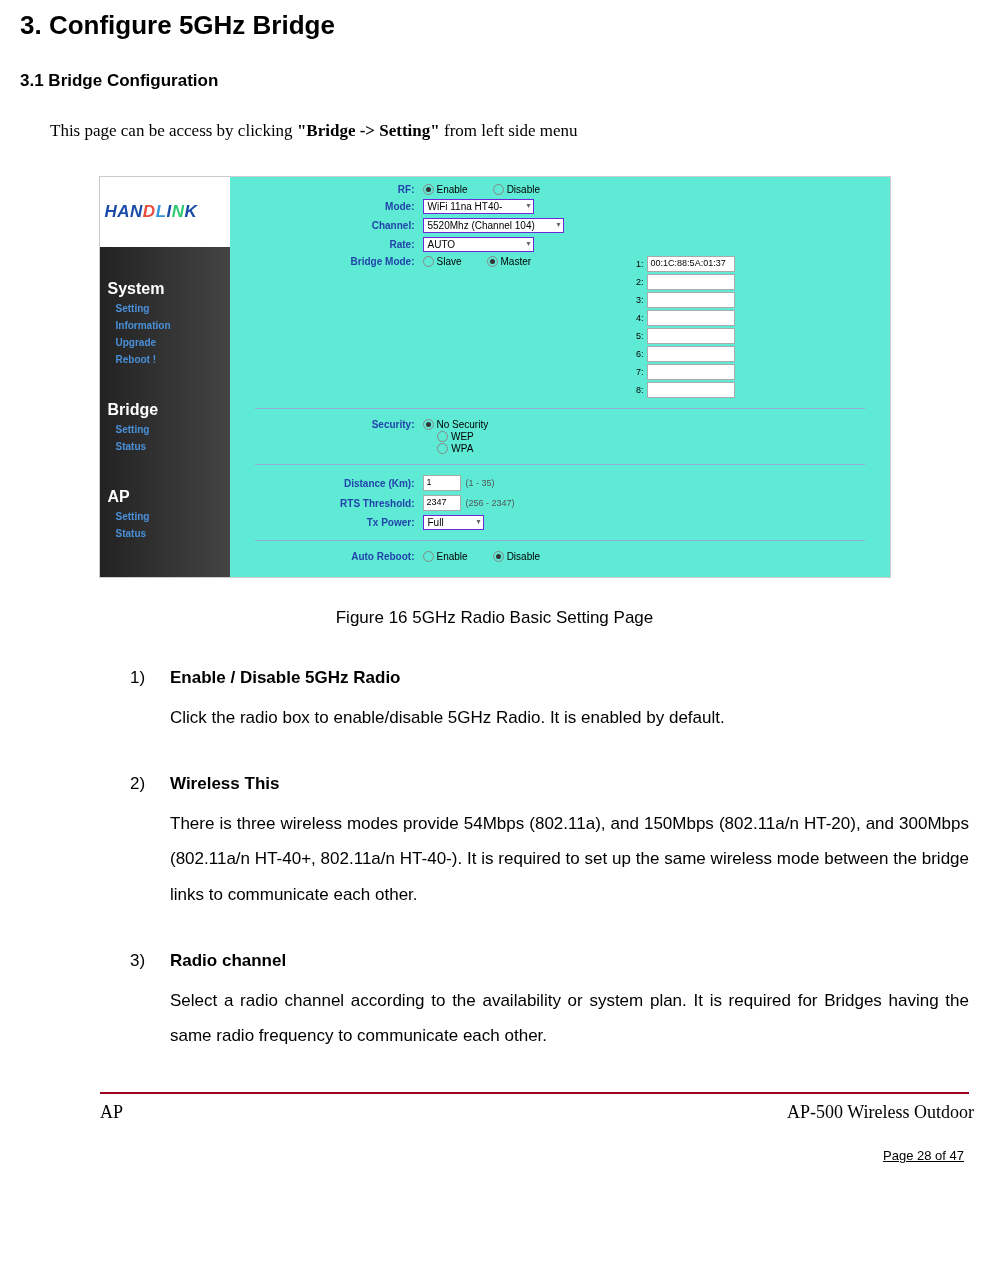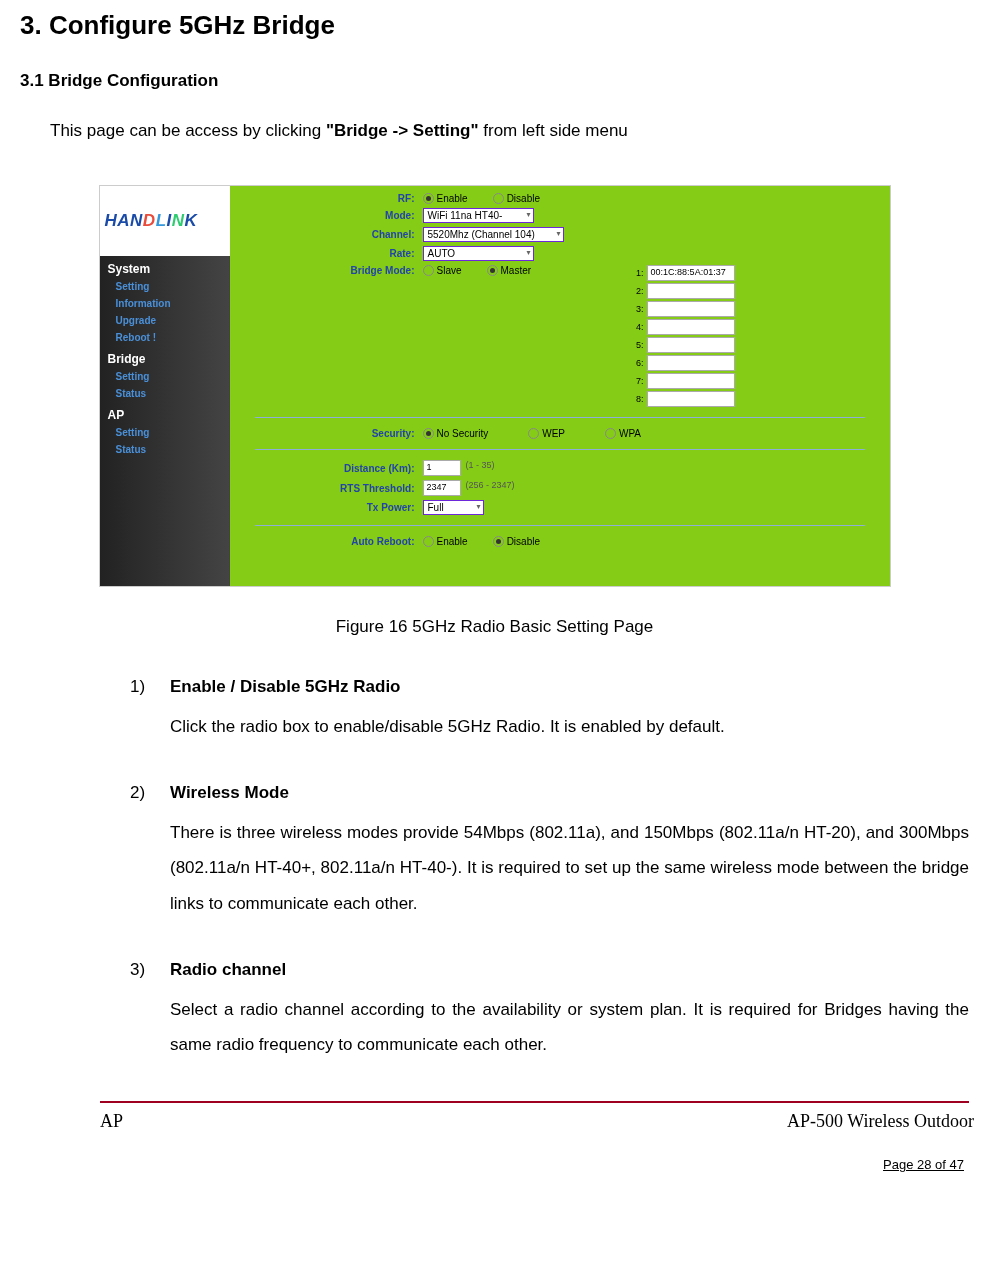--- a/index.html
+++ b/index.html
@@ -18,21 +18,22 @@
       font-weight: bold;
       margin: 10px 0 30px 0;
     }
     h2 {
       font-size: 17px;
       font-weight: bold;
       margin: 20px 0 30px 0;
     }
     .intro {
       font-size: 17px;
-      margin: 0 0 44px 30px;
+      margin: 0 0 35px 30px;
+      font-family: Liberation Serif, serif;
     }
     .intro strong {
       font-weight: bold;
     }
     .screenshot-wrapper {
       display: flex;
       justify-content: center;
       margin-bottom: 30px;
     }
     .screenshot {
@@ -55,50 +56,51 @@
       color: #1a4ba8;
       font-weight: bold;
       font-size: 17px;
       padding: 25px 5px;
       letter-spacing: 0.5px;
       font-style: italic;
     }
     .nav-section {
       color: white;
       font-weight: bold;
-      font-size: 12px;
+      font-size: 16px;
       padding: 6px 8px 2px 8px;
+      margin-top: 27px;
     }
     .nav-item {
       color: #4a90d9;
       font-weight: bold;
       font-size: 10px;
       padding: 3px 8px 3px 16px;
     }
     .config-panel {
       flex: 1;
       padding: 5px 25px;
-      background: #84cc16;
+      background: #5eead4;
     }
     .config-row {
       display: flex;
       align-items: center;
       padding: 2px 0;
     }
     .config-label {
       width: 160px;
       text-align: right;
       color: #2244aa;
       font-weight: bold;
       font-size: 10px;
       padding-right: 8px;
     }
     .config-value {
       display: flex;
-      align-items: flex-start;
+      align-items: center;
       gap: 5px;
       font-size: 10px;
       flex-wrap: wrap;
     }
     .radio-opt {
       display: inline-flex;
       align-items: center;
       gap: 3px;
       margin-right: 20px;
     }
@@ -155,21 +157,22 @@
       align-items: center;
       gap: 3px;
       font-size: 9px;
     }
     .section-divider {
       border-top: 1px solid #8daed9;
       margin: 8px 0;
     }
     .security-options {
       display: flex;
-      gap: 20px;
+      flex-direction: column;
+      gap: 1px;
     }
     .hint {
       color: #555;
       font-size: 9px;
     }
     .caption {
       text-align: center;
       font-size: 17px;
       margin: 10px 0 40px 0;
     }
@@ -391,21 +394,21 @@
       <div class="list-header">
         <span class="list-num">1)</span>
         <span class="list-title">Enable / Disable 5GHz Radio</span>
       </div>
       <div class="list-body">Click the radio box to enable/disable 5GHz Radio. It is enabled by default.</div>
     </div>
 
     <div class="list-item">
       <div class="list-header">
         <span class="list-num">2)</span>
-        <span class="list-title">Wireless Mode</span>
+        <span class="list-title">Wireless This</span>
       </div>
       <div class="list-body justify">There is three wireless modes provide 54Mbps (802.11a), and 150Mbps (802.11a/n HT-20), and 300Mbps (802.11a/n HT-40+, 802.11a/n HT-40-). It is required to set up the same wireless mode between the bridge links to communicate each other.</div>
     </div>
 
     <div class="list-item">
       <div class="list-header">
         <span class="list-num">3)</span>
         <span class="list-title">Radio channel</span>
       </div>
       <div class="list-body justify">Select a radio channel according to the availability or system plan. It is required for Bridges having the same radio frequency to communicate each other.</div>

